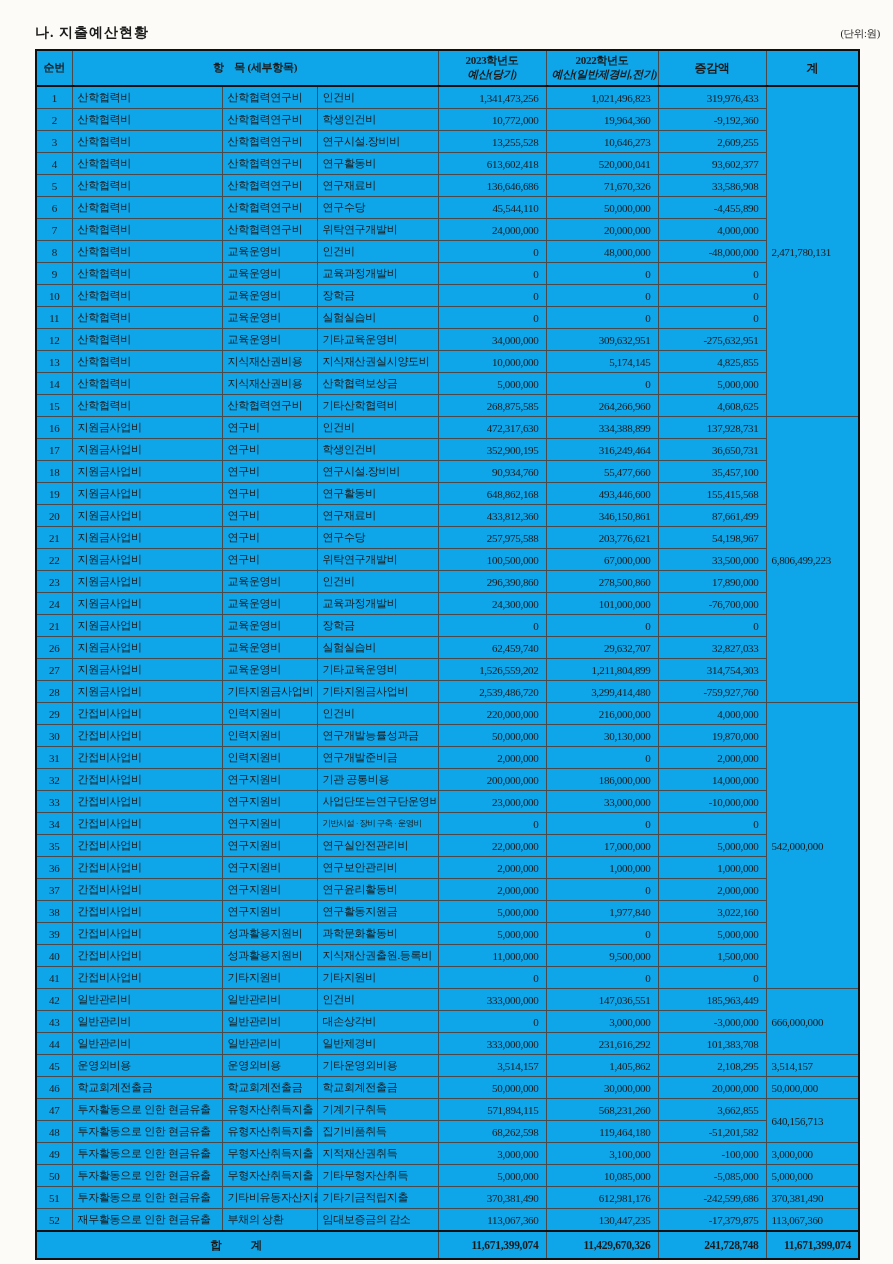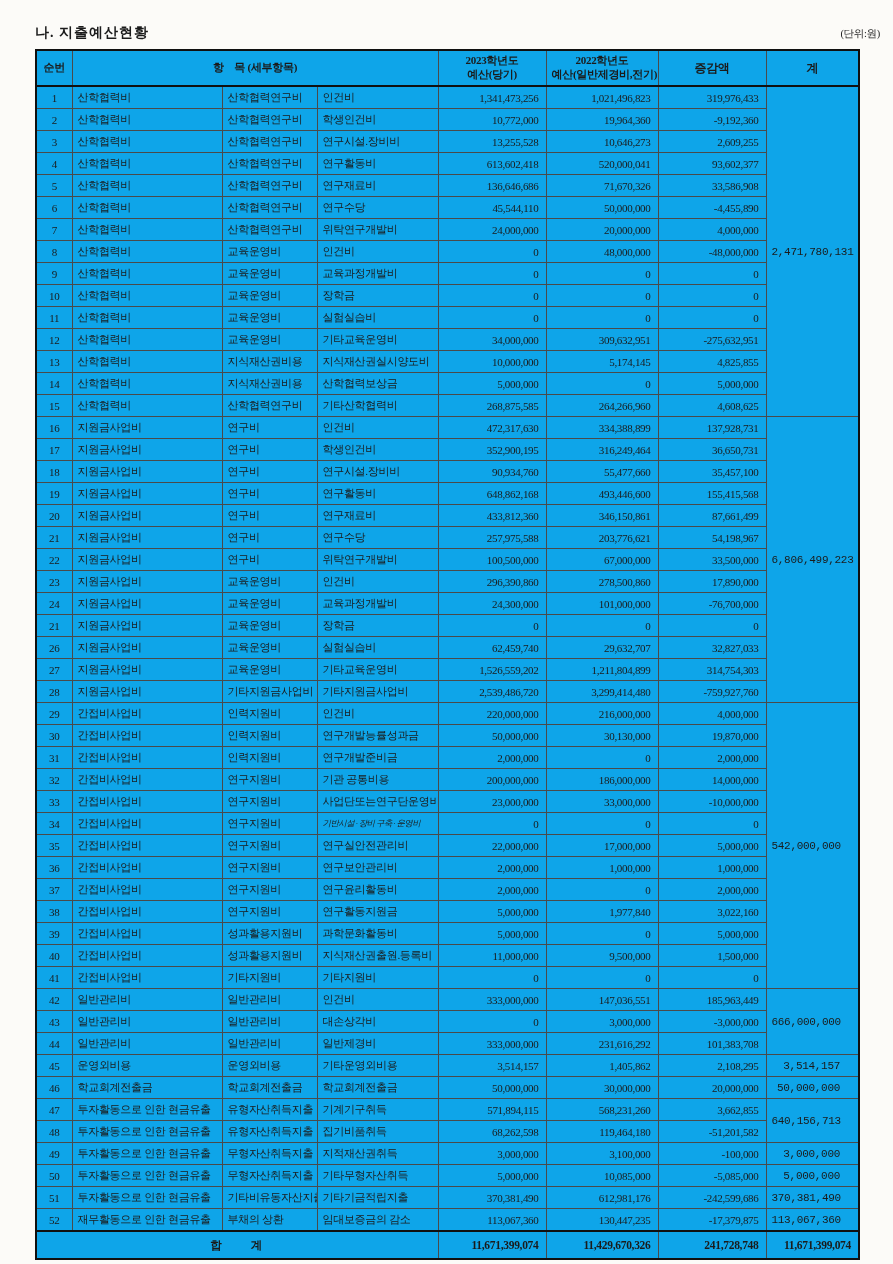--- a/index.html
+++ b/index.html
@@ -32,26 +32,26 @@
     font-size:11px;
     letter-spacing:-0.3px;
     white-space:nowrap; overflow:hidden;
     vertical-align:middle;
   }
   .budget thead th {
     height:34px; text-align:center; font-weight:bold;
     border-bottom:2px solid #101010;
     line-height:1.25; font-size:11px;
   }
-  .budget thead th .l2 { font-weight:bold; }
+  .budget thead th .l2 { font-weight:bold;font-style:italic; }
   td.no  { text-align:center; }
   td.txt { text-align:left; }
   td.num { text-align:right; padding-right:7px; }
-  td.sm  { font-size:8.5px; letter-spacing:-0.6px;font-style:italic; }
-  td.total-cell { text-align:right; padding-right:18px; border-top:1.6px solid #101010;font-family:Liberation Mono, monospace; }
+  td.sm  { font-size:8.5px; letter-spacing:-0.6px; }
+  td.total-cell { text-align:left; padding-right:18px; border-top:1.6px solid #101010; }
   tr.group-start td { border-top:1.6px solid #101010; }
   tr.sum-row td {
     height:26px; border-top:2px solid #101010;
     font-weight:bold; font-size:11.5px;margin-left:21px;
   }
   td.sum-label { text-align:center; letter-spacing:2px; }
 </style>
 </head>
 <body>
 

